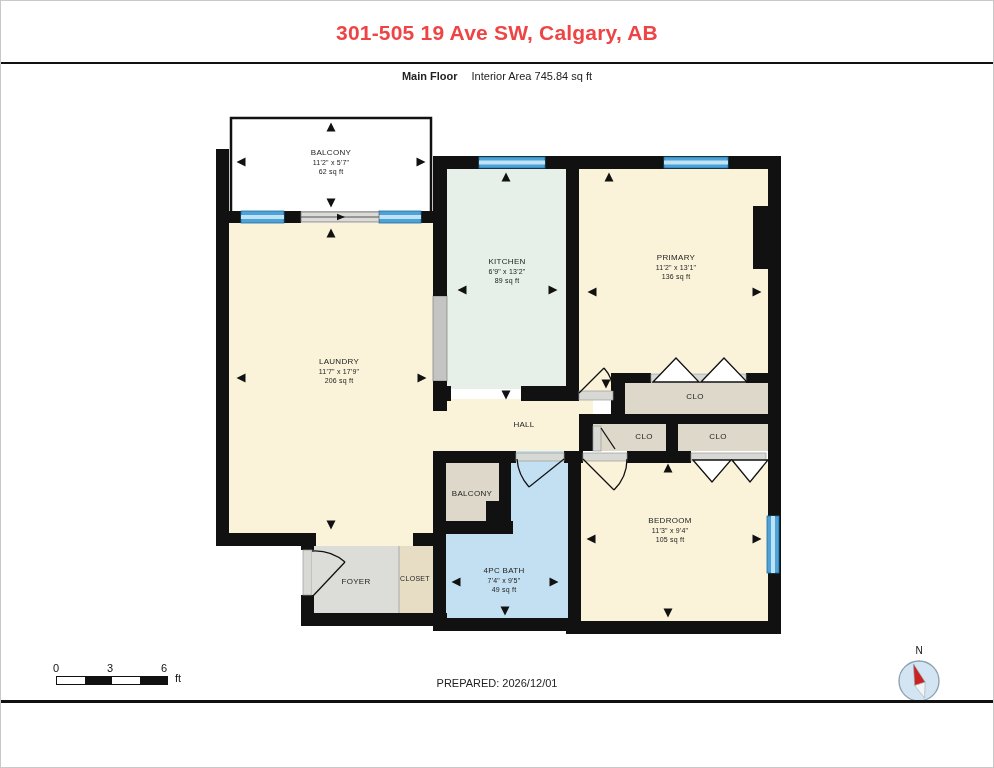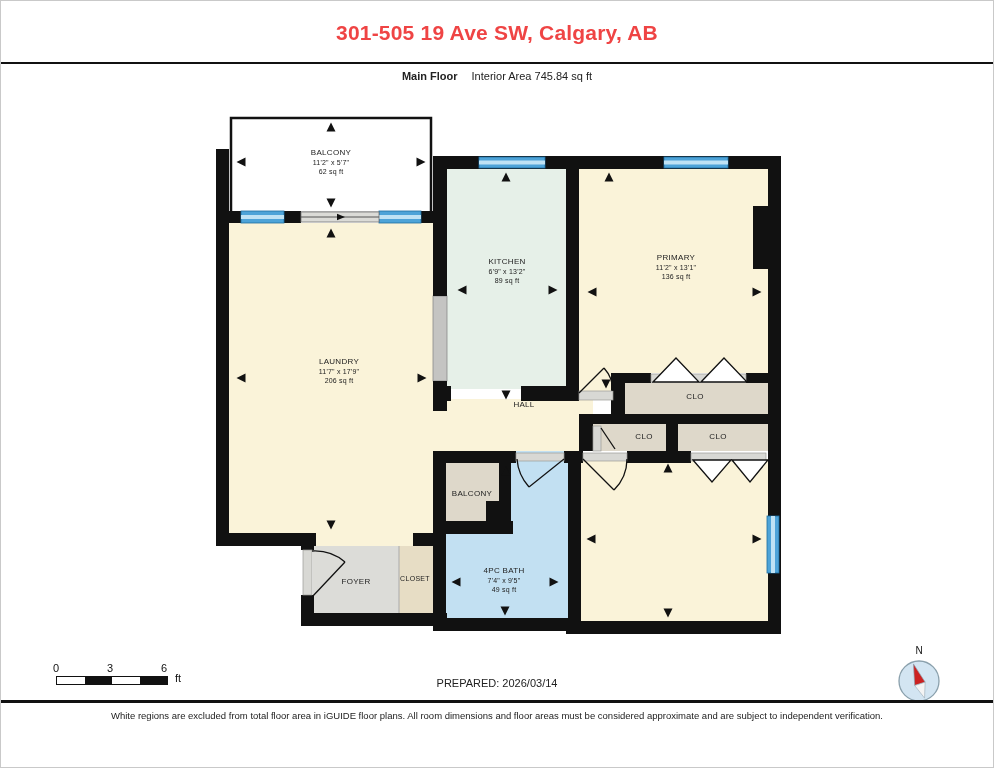--- a/index.html
+++ b/index.html
@@ -209,39 +209,44 @@
   <div class="lbl" style="left:615px;top:252px;width:120px">
     <div>PRIMARY</div>
     <div class="sub">11'2" x 13'1"</div>
     <div class="sub">136 sq ft</div>
   </div>
   <div class="lbl" style="left:446px;top:256px;width:120px">
     <div>KITCHEN</div>
     <div class="sub">6'9" x 13'2"</div>
     <div class="sub">89 sq ft</div>
   </div>
-  <div class="lbl" style="left:483px;top:399px;width:80px">
+  <div class="lbl" style="left:483px;top:419px;width:80px">
     <div>HALL</div>
   </div>
   <div class="lbl" style="left:654px;top:391px;width:80px">
     <div>CLO</div>
   </div>
   <div class="lbl" style="left:613px;top:431px;width:60px">
     <div>CLO</div>
   </div>
   <div class="lbl" style="left:687px;top:431px;width:60px">
     <div>CLO</div>
   </div>
   <div class="lbl" style="left:431px;top:488px;width:80px">
     <div>BALCONY</div>
   </div>
   <div class="lbl" style="left:443px;top:565px;width:120px">
     <div>4PC BATH</div>
     <div class="sub">7'4" x 9'5"</div>
     <div class="sub">49 sq ft</div>
+  </div>
+  <div class="lbl" style="left:609px;top:515px;width:120px">
+    <div>BEDROOM</div>
+    <div class="sub">11'3" x 9'4"</div>
+    <div class="sub">105 sq ft</div>
   </div>
   <div class="lbl" style="left:315px;top:576px;width:80px">
     <div>FOYER</div>
   </div>
   <div class="lbl" style="left:384px;top:573px;width:60px;font-size:7px">
     <div>CLOSET</div>
   </div>
 
   <div class="scalebar">
     <span class="tick" style="left:-3px">0</span>
@@ -249,27 +254,26 @@
     <span class="tick" style="left:105px">6</span>
     <div class="sb-bar">
       <div class="sb-seg-w"></div>
         <div class="sb-seg-b"></div>
         <div class="sb-seg-w"></div>
         <div class="sb-seg-b"></div>
     </div>
     <span class="sb-ft">ft</span>
   </div>
 
-  <div class="prepared">PREPARED: 2026/03/14</div>
+  <div class="prepared">PREPARED: 2026/12/01</div>
 
   <svg class="compass" width="56" height="64" viewBox="0 0 56 64">
     <text x="28" y="11" text-anchor="middle" font-size="10" fill="#111" font-family="Liberation Sans, sans-serif">N</text>
     <circle cx="28" cy="38" r="20" fill="#D3E5F2" stroke="#8aa0ac" stroke-width="1.3"></circle>
     <g transform="rotate(-18 28 38)">
       <polygon points="28,20 22.5,41 33.5,41" fill="#CC2222" stroke="#8aa0ac" stroke-width="0.6"></polygon>
       <polygon points="28,56 22.5,41 33.5,41" fill="#f4f4f4" stroke="#9fb0ba" stroke-width="0.6"></polygon>
     </g>
   </svg>
 
   <div class="rule-bottom"></div>
-  <div class="disclaimer">White regions are excluded from total floor area in iGUIDE floor plans. All room dimensions and floor areas must be considered approximate and are subject to independent verification.</div>
 
 </div>
 
 </body></html>

